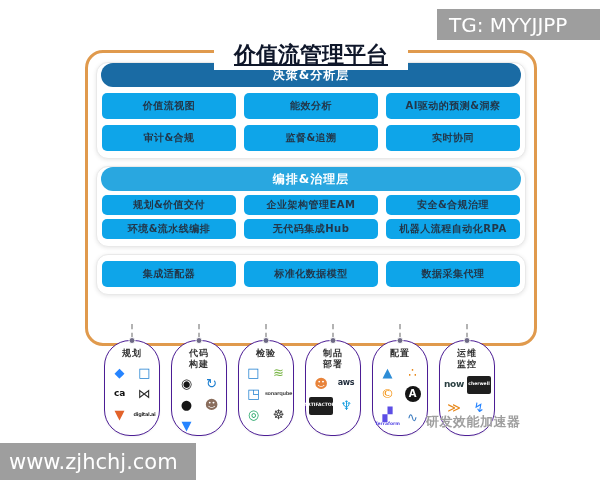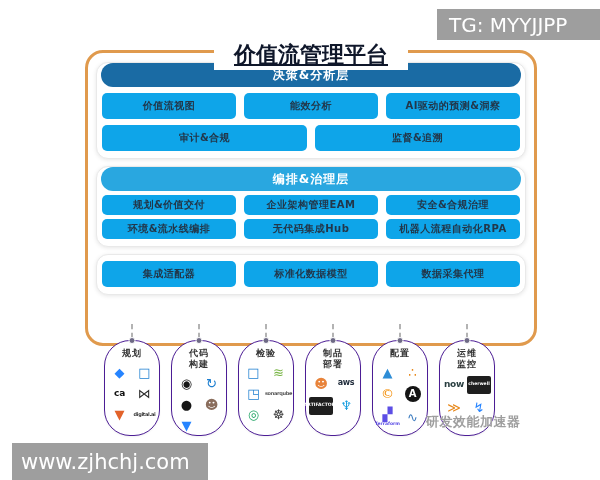--- a/index.html
+++ b/index.html
@@ -7,21 +7,21 @@
     width:600px;height:480px;overflow:hidden;background:#ffffff;position:relative;
     font-family:"DejaVu Sans","Liberation Sans",sans-serif;
   }
   .stage{position:absolute;inset:0;}
   
   .tg-mark{
     position:absolute;top:9px;right:0;width:163px;height:31px;background:#9e9e9e;
     color:#fff;font-size:20px;display:flex;align-items:center;padding-left:12px;box-sizing:border-box;
   }
   .site-mark{
-    position:absolute;left:12px;top:443px;width:196px;height:37px;background:#9e9e9e;
+    position:absolute;left:0;top:443px;width:196px;height:37px;background:#9e9e9e;
     color:#fff;font-size:21px;display:flex;align-items:center;padding-left:9px;box-sizing:border-box;
   }
   .accel-mark{
     position:absolute;left:426px;top:413px;color:rgba(148,148,148,.9);font-size:13px;
     font-weight:bold;letter-spacing:.5px;z-index:5;text-shadow:0 0 1px #fff;
   }
   
   .platform{
     position:absolute;left:85px;top:50px;width:430px;height:272px;
     border:3px solid #e09a4d;border-radius:18px;background:#fff;box-sizing:content-box;
@@ -95,20 +95,21 @@
     <div class="layer layer-a">
       <div class="layer-header" style="background: rgb(26, 107, 164);">决策&amp;分析层</div>
       <div class="row">
         <div class="item">价值流视图</div>
         <div class="item">能效分析</div>
         <div class="item">AI驱动的预测&amp;洞察</div>
       </div>
       <div class="row">
         <div class="item">审计&amp;合规</div>
         <div class="item">监督&amp;追溯</div>
+        <div class="item">实时协同</div>
       </div>
     </div>
 
     <div class="layer layer-b">
       <div class="layer-header" style="background: rgb(41, 167, 224);">编排&amp;治理层</div>
       <div class="row">
         <div class="item">规划&amp;价值交付</div>
         <div class="item">企业架构管理EAM</div>
         <div class="item">安全&amp;合规治理</div>
       </div>

